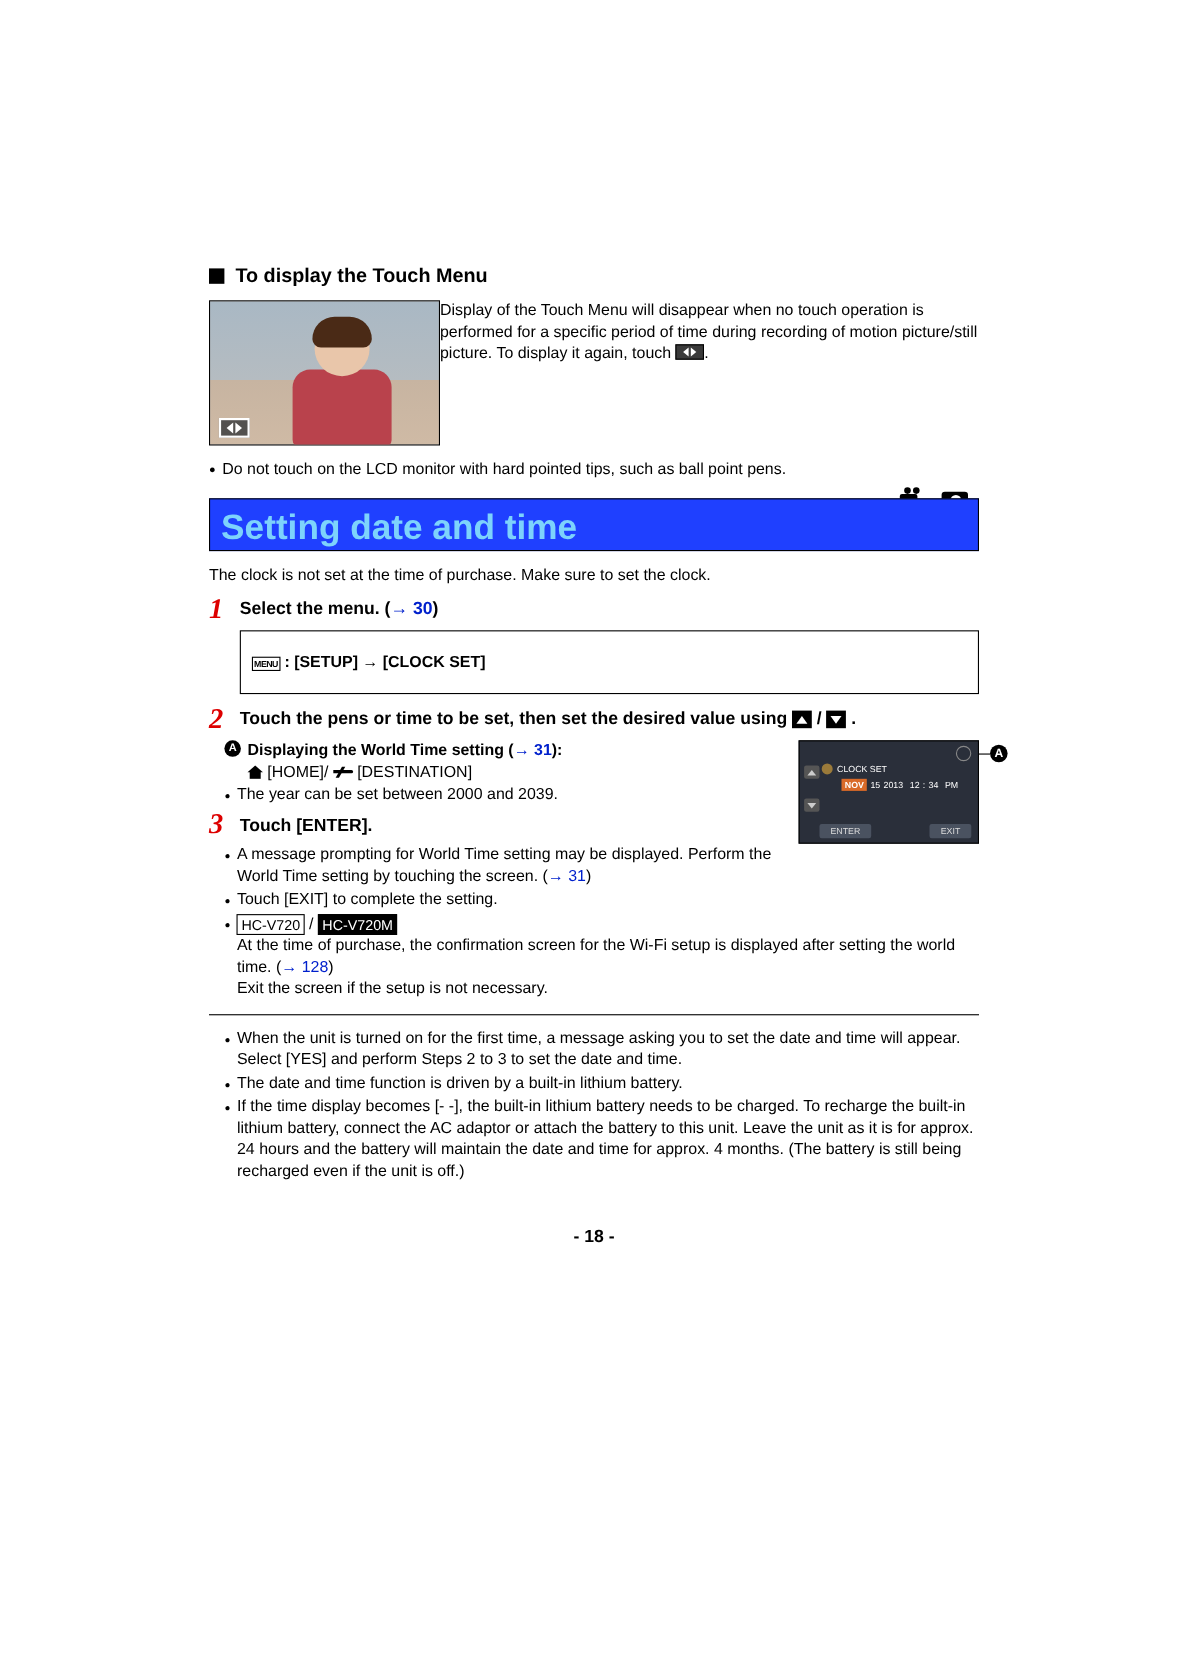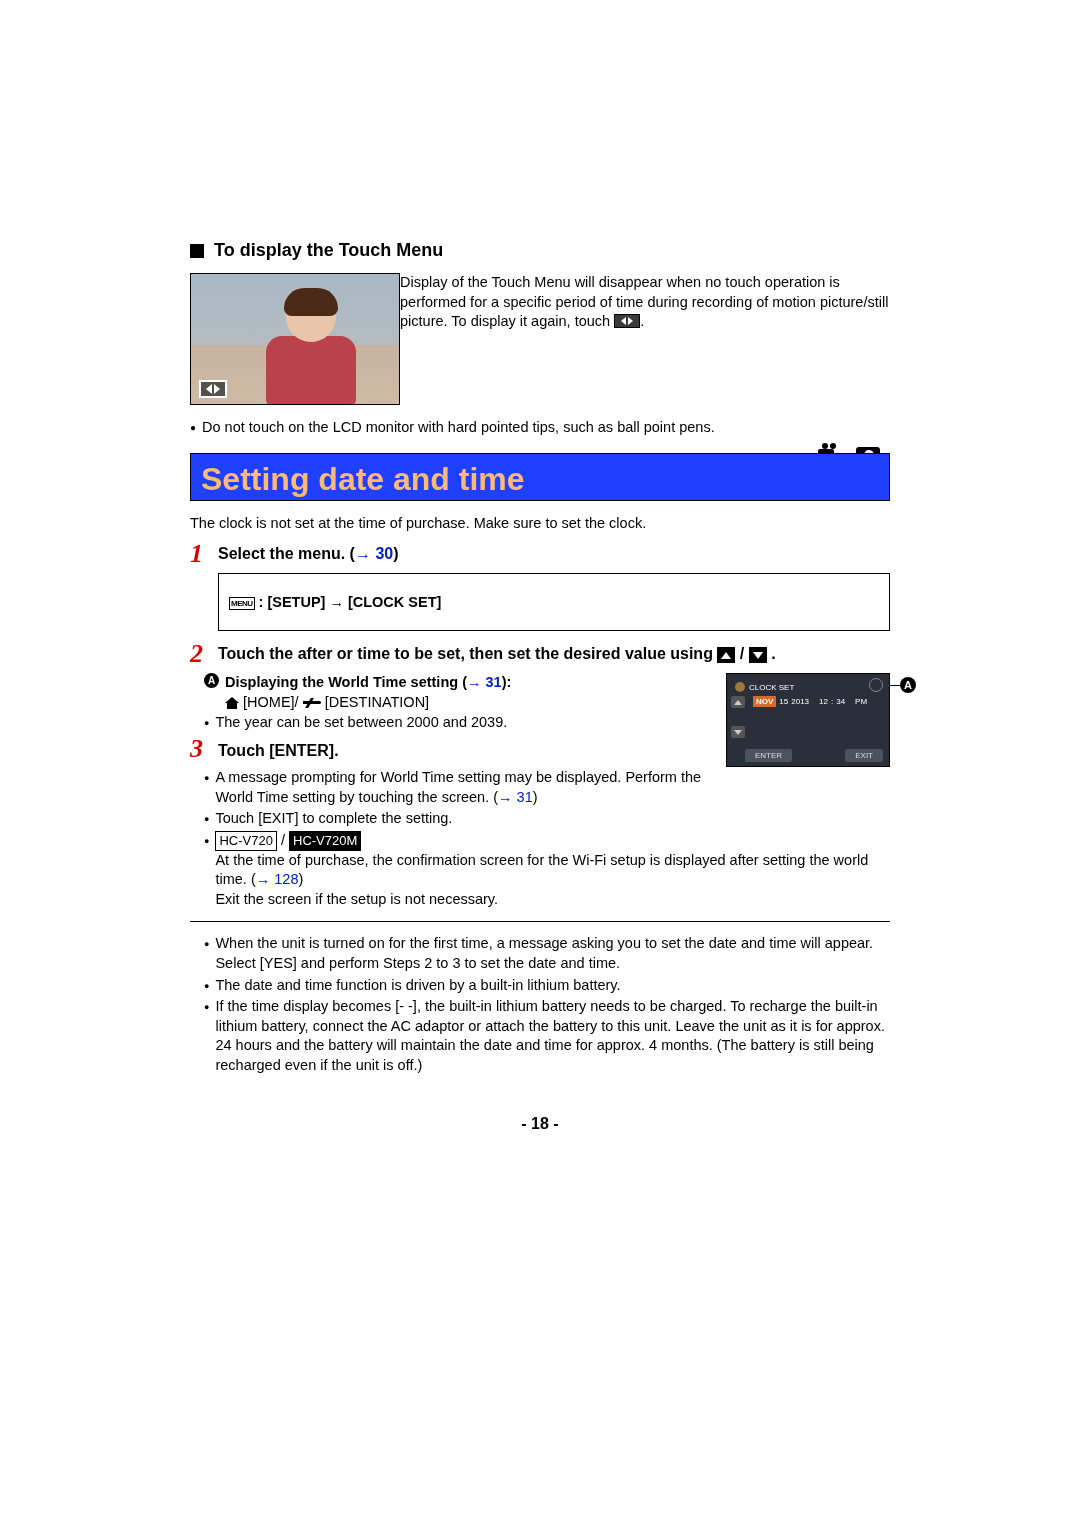--- a/index.html
+++ b/index.html
@@ -100,21 +100,21 @@
     .desc1 .inline-icon .l { border-right:5px solid #fff; }
     .desc1 .inline-icon .r { border-left:5px solid #fff; }
     .bullet-line {
       font-size: 14.5px;
       margin: 6px 0 10px 0;
       display: flex;
     }
     .bullet-line::before { content: "●"; font-size:10px; margin-right:6px; position:relative; top:3px; }
     .blue-header {
       background: #1f40ff;
-      color: #fdba74;
+      color: #7dd3fc;
       padding: 6px 6px 2px 10px;
       margin-top: 18px;
       position: relative;
       border: 1px solid #000;
     }
     .prep {
       font-size: 13px;
       color: #000;
       background: #fff;
       display: inline-block;
@@ -200,21 +200,21 @@
     }
     .sub-row { display:flex; gap:16px; }
     .sub-left { flex:1; }
     .screenshot {
       width: 164px;
       flex-shrink:0;
       background: #2a2f3a;
       border: 1px solid #000;
       height: 94px;
       position: relative;
-      padding: 8px;
+      padding: 20px;
       color: #fff;
       font-size: 8px;
     }
     .screenshot .hdr { display:flex; align-items:center; gap:4px; margin-bottom:4px;}
     .screenshot .gear { width:10px;height:10px;border-radius:50%;background:#9a7a3a; }
     .screenshot .dots { position:absolute; right:6px; top:4px; width:14px;height:14px;border:1.5px solid #888;border-radius:50%;display:flex;align-items:center;justify-content:center; }
     .screenshot .dots::before { content:""; width:4px;height:4px;border-radius:50%;background:#888;box-shadow:0 -4px 0 #888, 0 4px 0 #888; display:none; }
     .screenshot .dateline { display:flex; gap:3px; margin:2px 0 2px 18px; align-items:center; }
     .screenshot .nov { background:#d96a28; padding:1px 3px; font-size:8px; font-weight:bold; }
     .screenshot .arrws { position:absolute; left:4px; top:22px; width:14px; display:flex; flex-direction:column; gap:18px; }
@@ -310,21 +310,21 @@
   <div class="menu-box">
     <span class="menu-tag">MENU</span>
     <span class="bold">: [SETUP] </span>
     <span class="bold">→</span>
     <span class="bold"> [CLOCK SET]</span>
   </div>
 
   <div class="step">
     <div class="step-num">2</div>
     <div class="step-text">
-      <span>Touch the after or time to be set, then set the desired value using </span>
+      <span>Touch the pens or time to be set, then set the desired value using </span>
       <span class="updown">
         <span class="arrow-box up"></span>
       </span> /
       <span class="updown">
         <span class="arrow-box down"></span>
       </span>
       <span>.</span>
     </div>
   </div>
 

